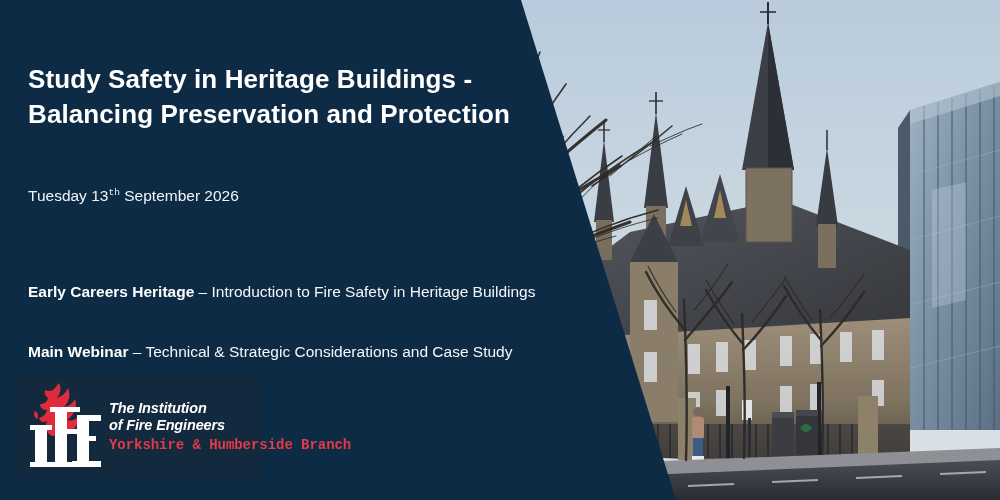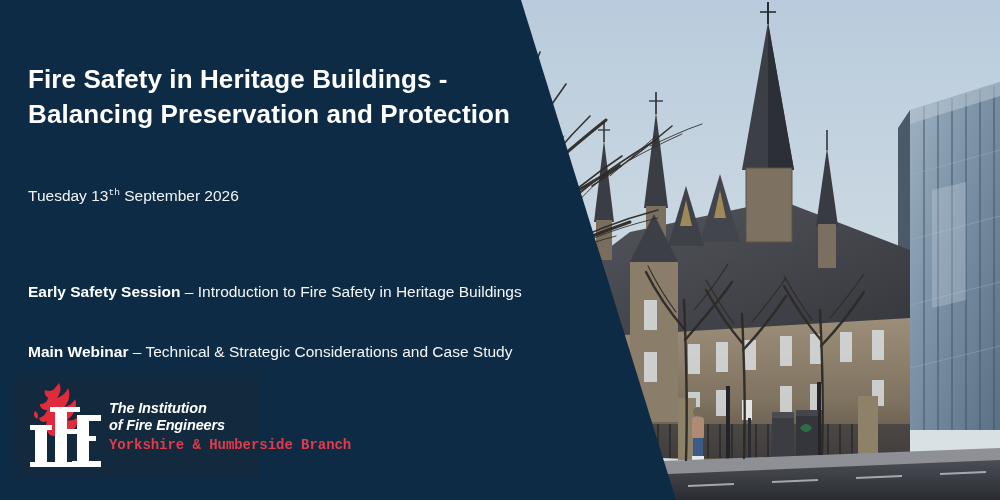--- a/index.html
+++ b/index.html
@@ -387,30 +387,30 @@
         </g>
       </g>
     </svg>
   </div>
 
   <div class="navy-panel"></div>
 
   <div class="content">
 
     <h1 class="title">
-      <span class="ln">Fire Safety in Heritage Buildings -</span>
+      <span class="ln">Study Safety in Heritage Buildings -</span>
       <span class="ln">Balancing Preservation and Protection</span>
     </h1>
 
     <div class="datetime">
       <span class="ln"><span>Tuesday 13</span><sup>th</sup><span> September 2026</span></span>
     </div>
 
     <div class="session s1">
-      <span class="lead">Early Safety Session</span><span class="rest"> – Introduction to Fire Safety in Heritage Buildings</span>
+      <span class="lead">Early Careers Heritage</span><span class="rest"> – Introduction to Fire Safety in Heritage Buildings</span>
     </div>
 
     <div class="session s2">
       <span class="lead">Main Webinar</span><span class="rest"> – Technical &amp; Strategic Considerations and Case Study</span>
     </div>
 
     <div class="logo-box">
       <div class="logo-inner">
 
         <svg class="logo-mark" viewBox="0 0 76 90">

